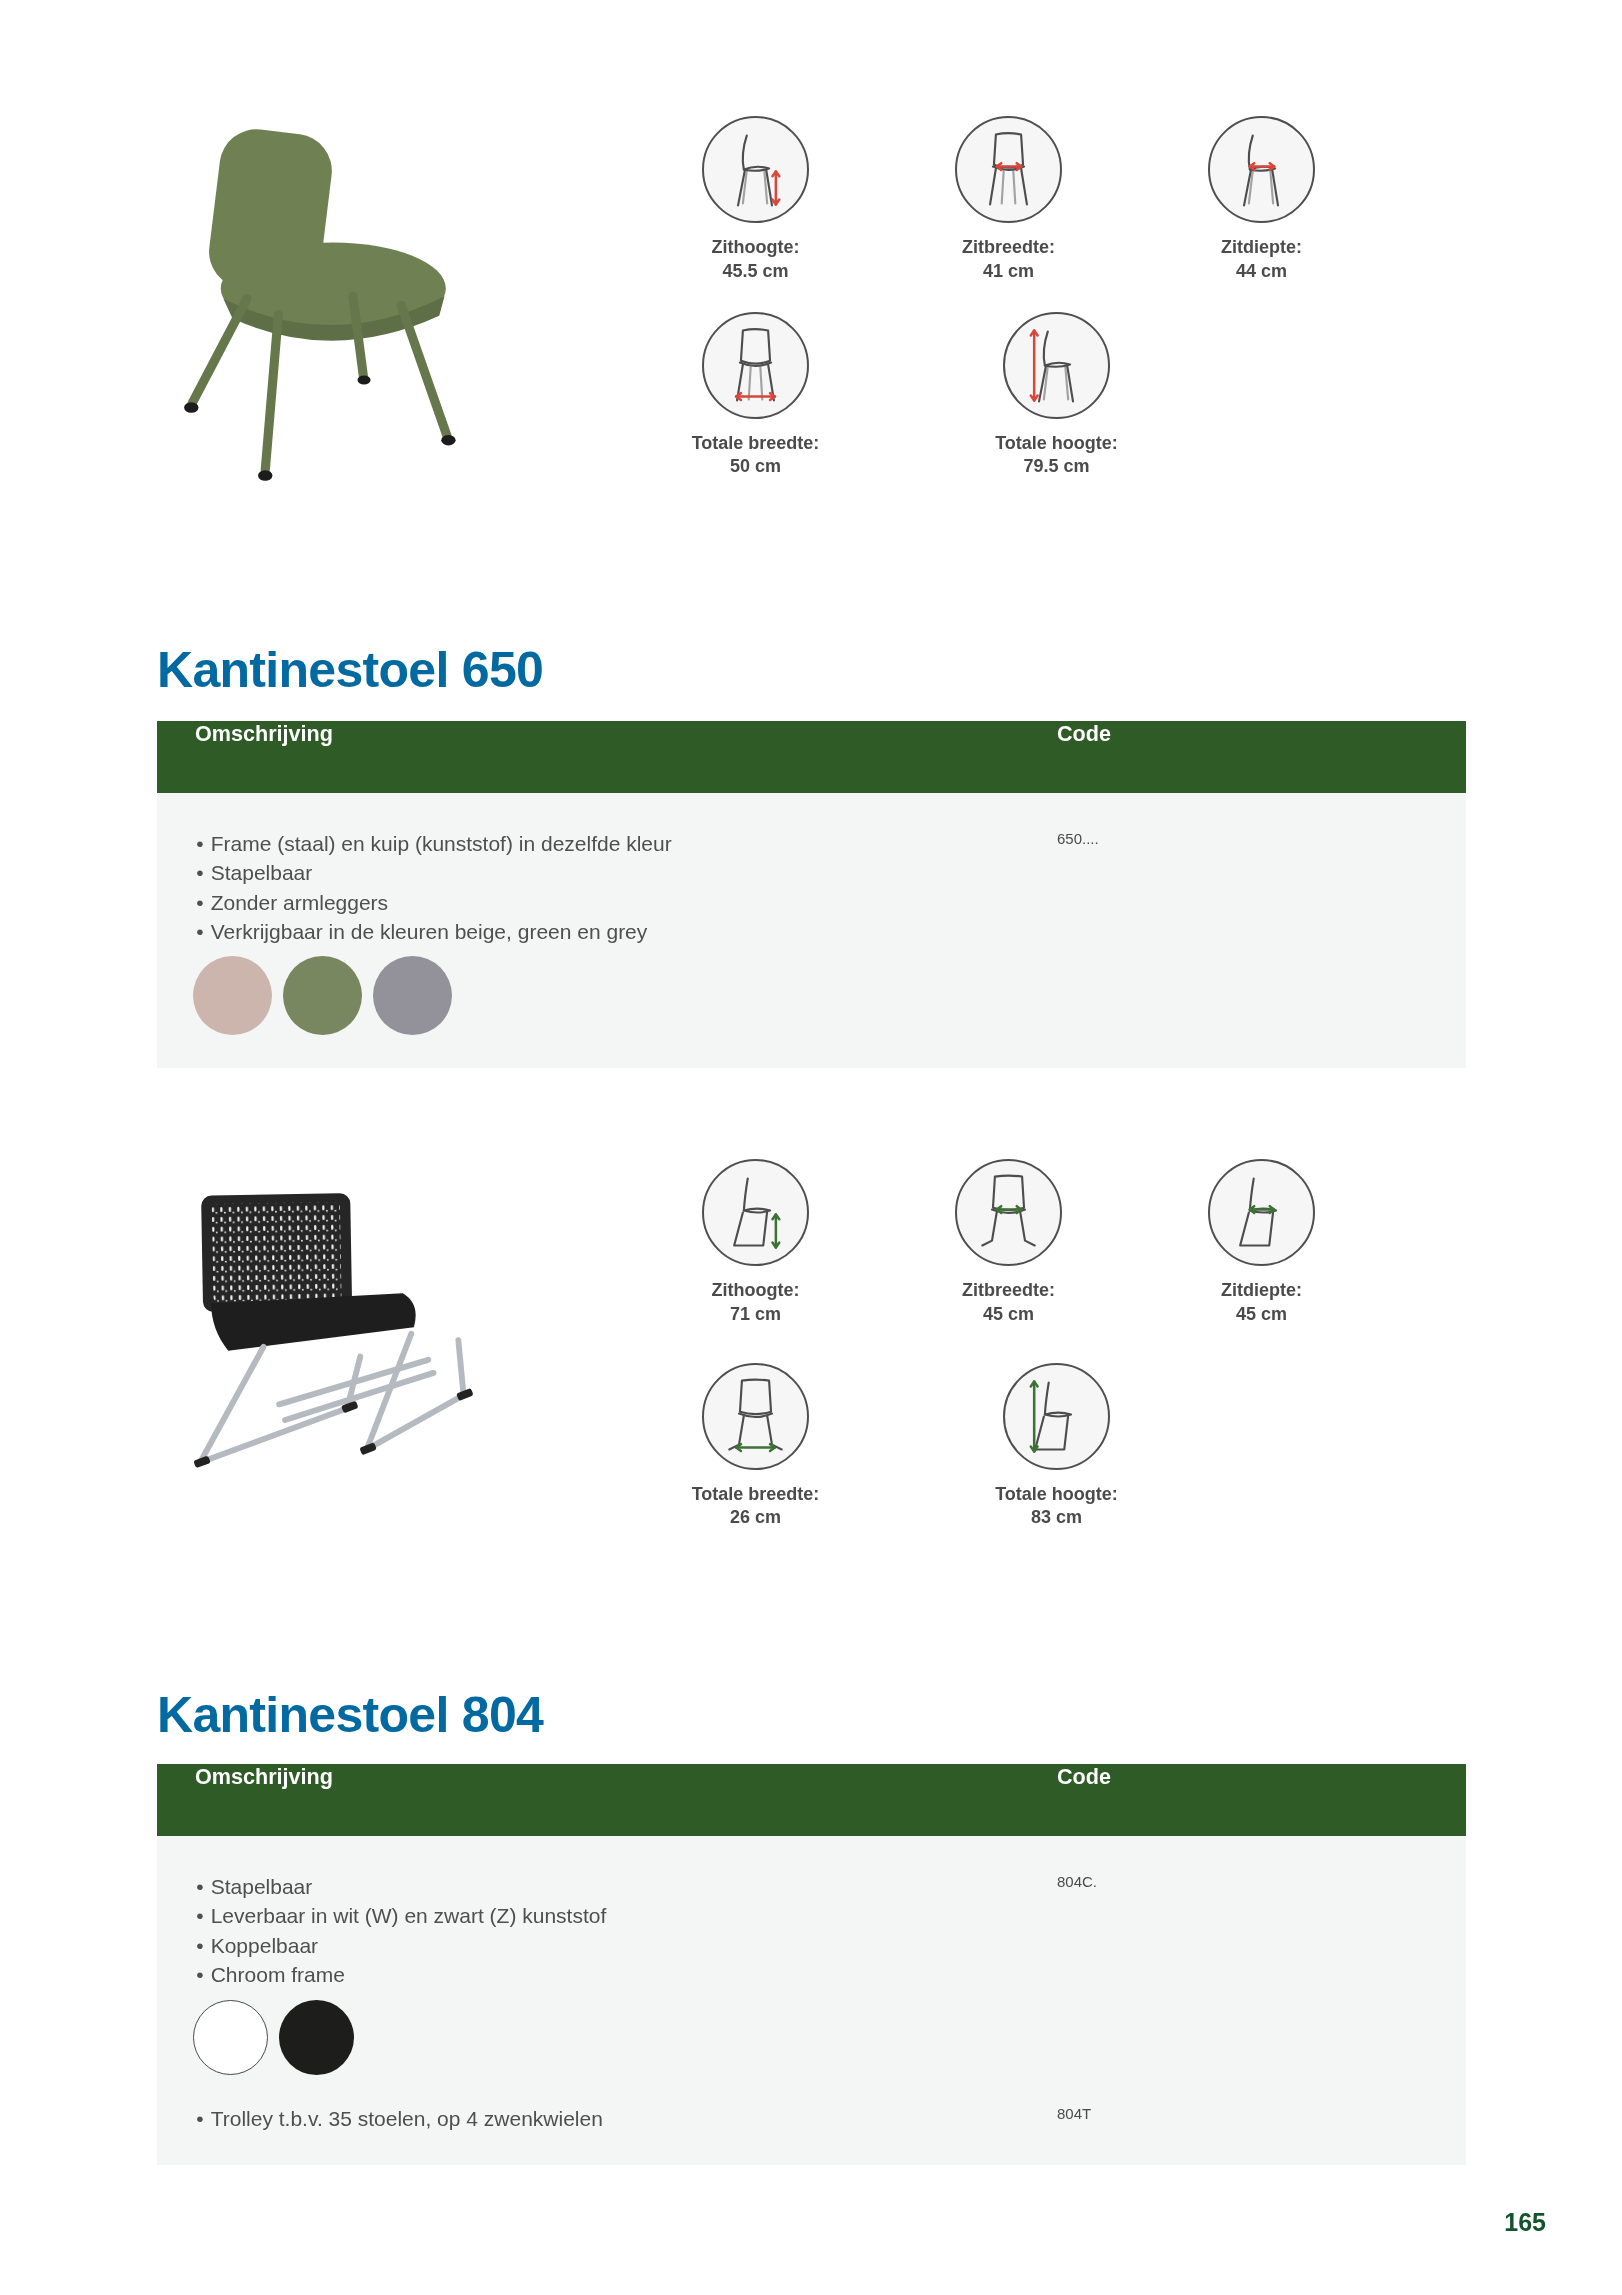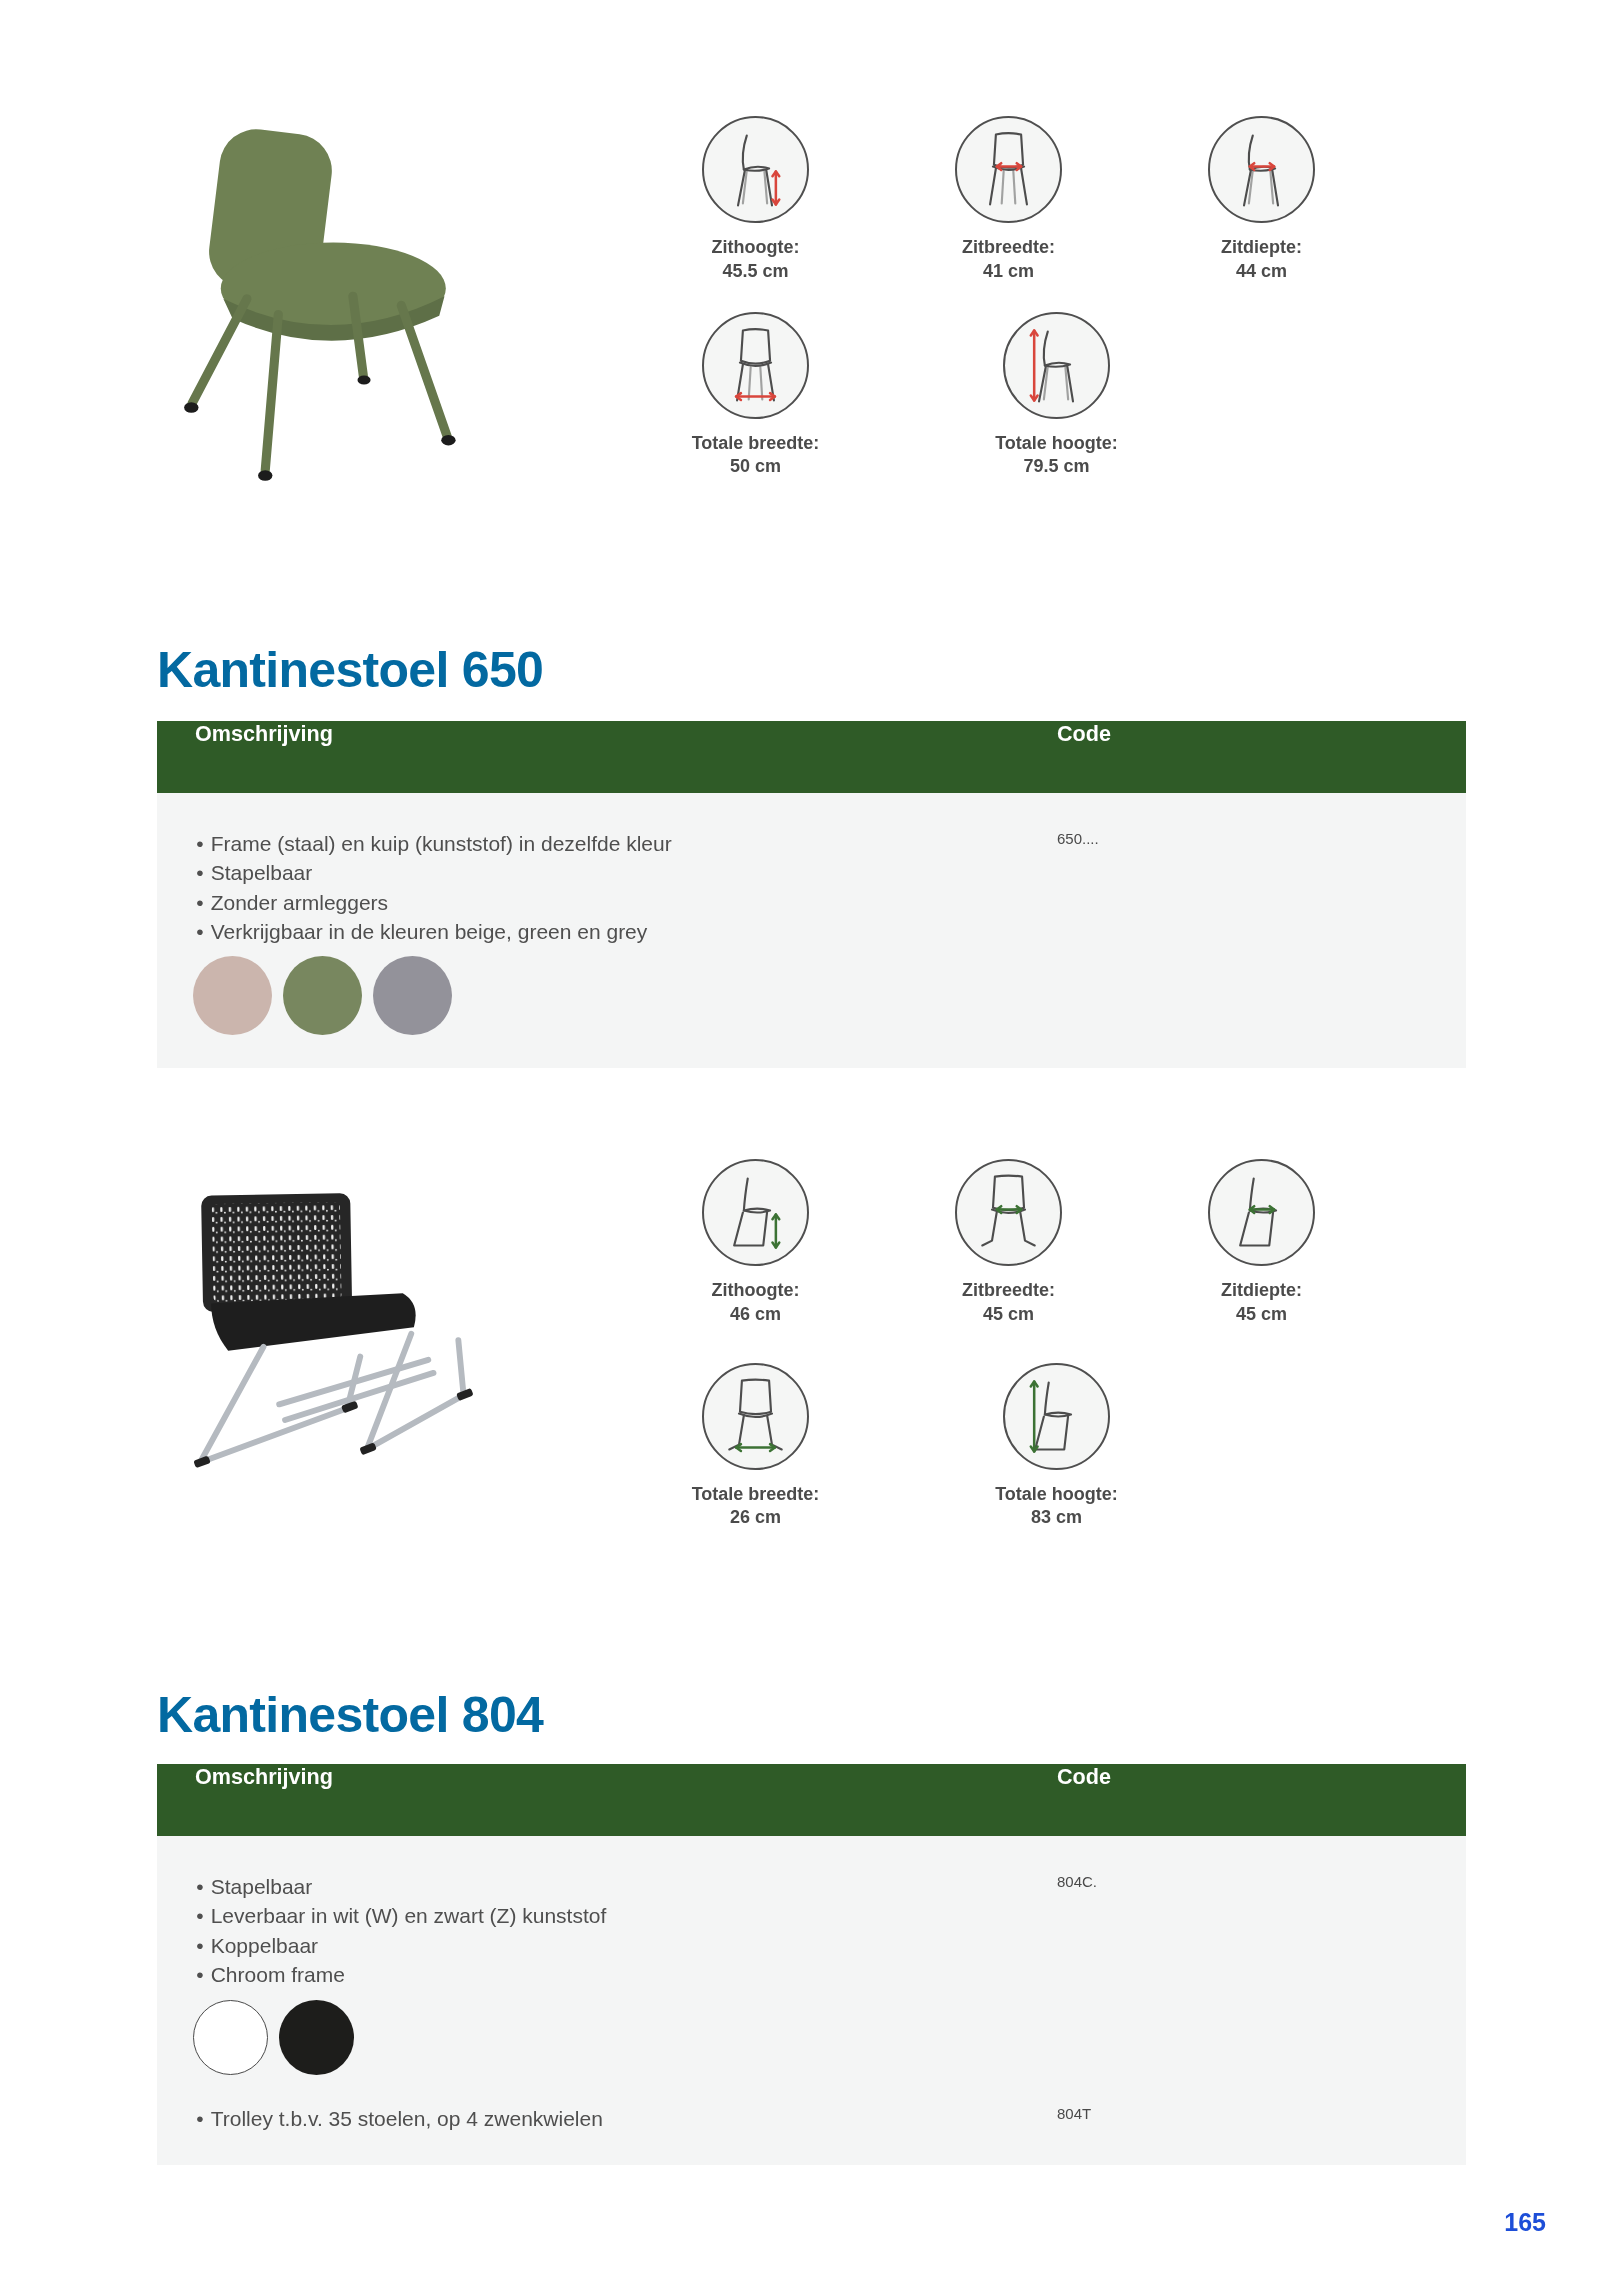--- a/index.html
+++ b/index.html
@@ -247,21 +247,21 @@
     <div class="dim-row">
       <div class="dim-card">
         <div class="dim-circle" style="color: rgb(60, 114, 52);">
           <svg viewBox="0 0 100 100">
               <use href="#chair-side-sled"></use>
               <use href="#arrow-v-seat"></use>
             </svg>
         </div>
         <div class="dim-label">
           <span>Zithoogte:</span><br>
-          <span>46 cm</span>
+          <span>71 cm</span>
         </div>
       </div>
       <div class="dim-card">
         <div class="dim-circle" style="color: rgb(60, 114, 52);">
           <svg viewBox="0 0 100 100">
               <use href="#chair-front-sled"></use>
               <use href="#arrow-h-seat"></use>
             </svg>
         </div>
         <div class="dim-label">
@@ -333,16 +333,16 @@
       </div>
       <div class="trow trow-2">
         <ul class="bullets">
           <li>Trolley t.b.v. 35 stoelen, op 4 zwenkwielen</li>
         </ul>
         <span class="code">804T</span>
       </div>
     </div>
   </div>
 
-  <div class="page-number" style="color: #1d4ed8;">165</div>
+  <div class="page-number" style="color: #14532d;">165</div>
 
 </div>
 
 
 </body></html>

